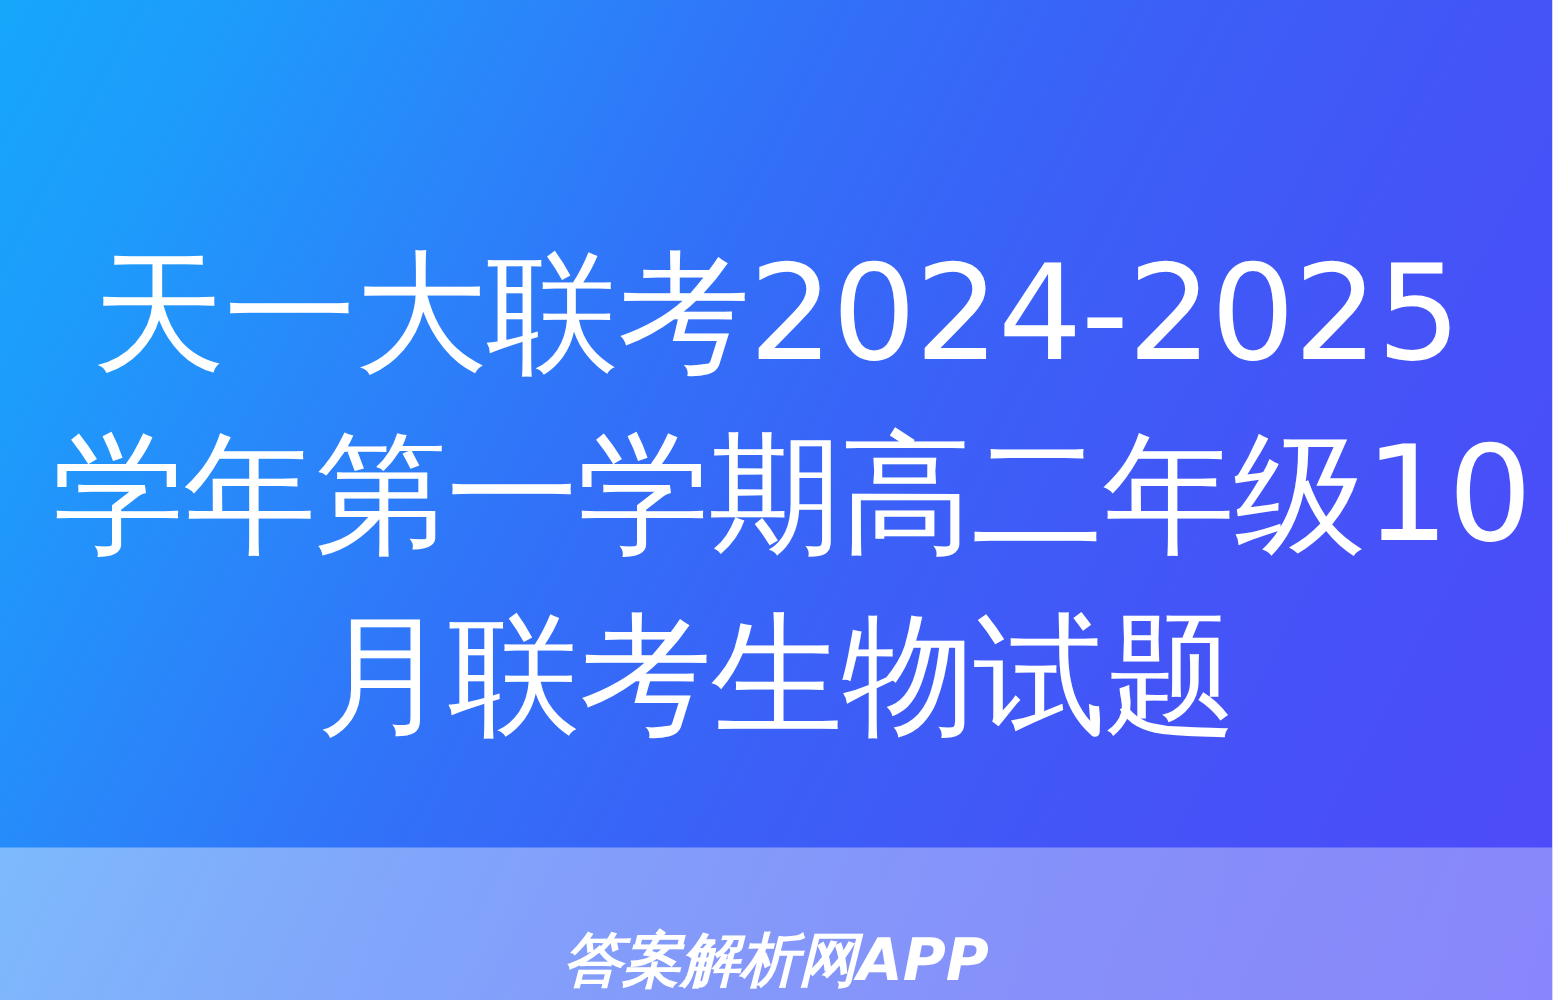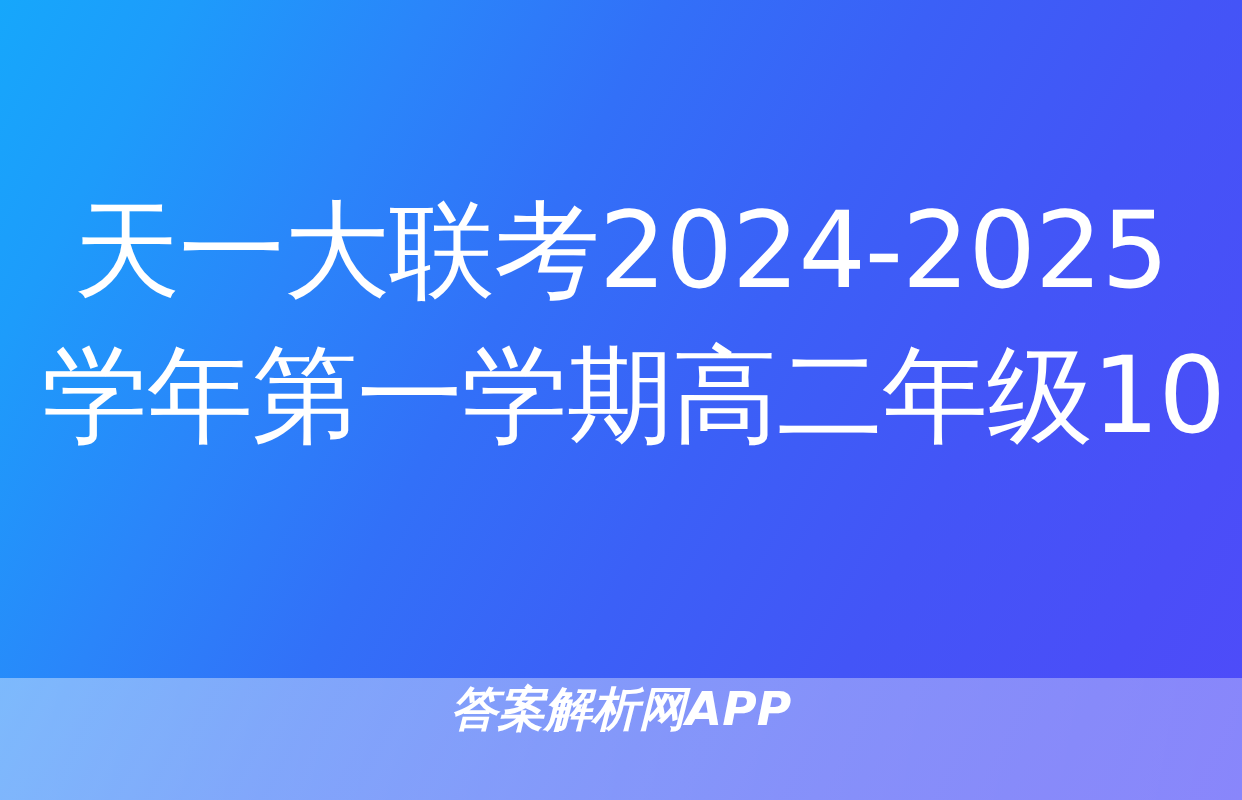--- a/index.html
+++ b/index.html
@@ -43,40 +43,41 @@
   #watermark-band {
     position:absolute;
     left:0; right:0;
     top:678px;
     height:122px;
     background:linear-gradient(100deg,
       rgba(255,255,255,0.40) 0%,
       rgba(255,255,255,0.37) 45%,
       rgba(255,255,255,0.33) 100%);
     display:flex;
-    align-items:flex-start;
+    align-items:flex-end;
     justify-content:center;
   }
   #watermark-text {
     color:#ffffff;
     font-size:47px;
     font-weight:bold;
     font-style:italic;
     letter-spacing:0px;
     white-space:nowrap;
     font-family:"DejaVu Sans", "Liberation Sans", sans-serif;
   }
 </style>
 </head>
 <body>
 
 <div id="cover">
 
   <div id="title-block">
     <div class="title-line">天一大联考2024-2025</div>
     <div class="title-line">学年第一学期高二年级10</div>
+    <div class="title-line">月联考生物试题</div>
   </div>
 
   <div id="watermark-band">
     <div id="watermark-text">答案解析网APP</div>
   </div>
 
 </div>
 
 </body></html>

